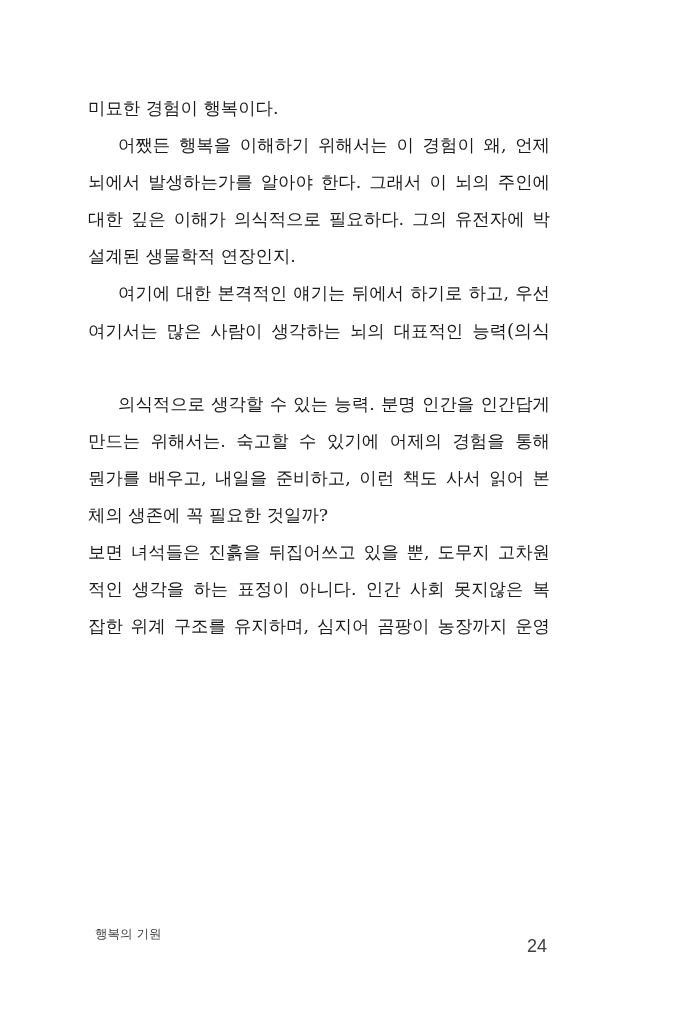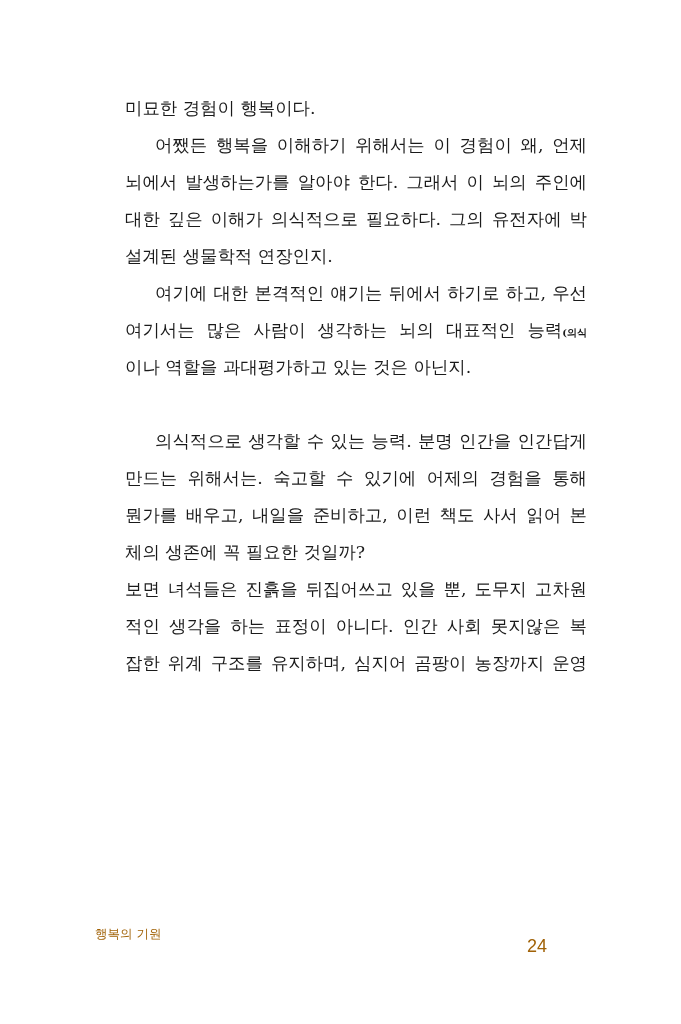--- a/index.html
+++ b/index.html
@@ -1,46 +1,45 @@
 <!DOCTYPE html>
 <html><head>
   <meta charset="utf-8">
   <style>
     html, body { margin: 0; padding: 0; }
     body {
       width: 681px; height: 1024px; background: #ffffff; position: relative; overflow: hidden;
       font-family: "DejaVu Serif", "Liberation Serif", serif; color: #1a1a1a;
     }
     .page { position: absolute; left: 0; top: 0; width: 681px; height: 1024px; }
-    .text-block { position: absolute; left: 88px; top: 90px; width: 462px; margin-left: 37px; }
+    .text-block { position: absolute; left: 88px; top: 90px; width: 462px; }
     .line {
       height: 37px; line-height: 37px; font-size: 17.4px; white-space: nowrap;
       text-align: justify; text-align-last: justify; letter-spacing: 0px;
     }
     .line.last { text-align-last: left; }
     .line.indent { padding-left: 30px; }
     .line.blank { height: 37px; }
-    .small { font-size: 10px; font-weight: bold; }
-    .footer { position: absolute; top: 924px; left: 95px; width: 452px; height: 20px; font-size: 12.5px; line-height: 20px; color: #a16207; }
+    .small { font-size: 18px; }
+    .footer { position: absolute; top: 924px; left: 95px; width: 452px; height: 20px; font-size: 12.5px; line-height: 20px; color: #404040; }
     .footer .title { position: absolute; left: 0; top: 0; }
     .footer .pageno { position: absolute; right: 0; top: 12px; font-family: Liberation Sans, sans-serif; font-size: 18px; }
   </style>
 </head>
 <body>
 
 <div class="page">
   <div class="text-block">
     <div class="line last">미묘한 경험이 행복이다.</div>
     <div class="line indent">어쨌든 행복을 이해하기 위해서는 이 경험이 왜, 언제</div>
     <div class="line">뇌에서 발생하는가를 알아야 한다. 그래서 이 뇌의 주인에</div>
     <div class="line">대한 깊은 이해가 의식적으로 필요하다. 그의 유전자에 박</div>
     <div class="line last">설계된 생물학적 연장인지.</div>
     <div class="line indent">여기에 대한 본격적인 얘기는 뒤에서 하기로 하고, 우선</div>
     <div class="line"><span>여기서는 많은 사람이 생각하는 뇌의 대표적인 능력</span><span class="small">(의식</span></div>
-    <div class="line last">이나 역할을 과대평가하고 있는 것은 아닌지.</div>
     <div class="line blank"></div>
     <div class="line indent">의식적으로 생각할 수 있는 능력. 분명 인간을 인간답게</div>
     <div class="line">만드는 위해서는. 숙고할 수 있기에 어제의 경험을 통해</div>
     <div class="line">뭔가를 배우고, 내일을 준비하고, 이런 책도 사서 읽어 본</div>
     <div class="line last">체의 생존에 꼭 필요한 것일까?</div>
     <div class="line">보면 녀석들은 진흙을 뒤집어쓰고 있을 뿐, 도무지 고차원</div>
     <div class="line">적인 생각을 하는 표정이 아니다. 인간 사회 못지않은 복</div>
     <div class="line">잡한 위계 구조를 유지하며, 심지어 곰팡이 농장까지 운영</div>
   </div>
 

